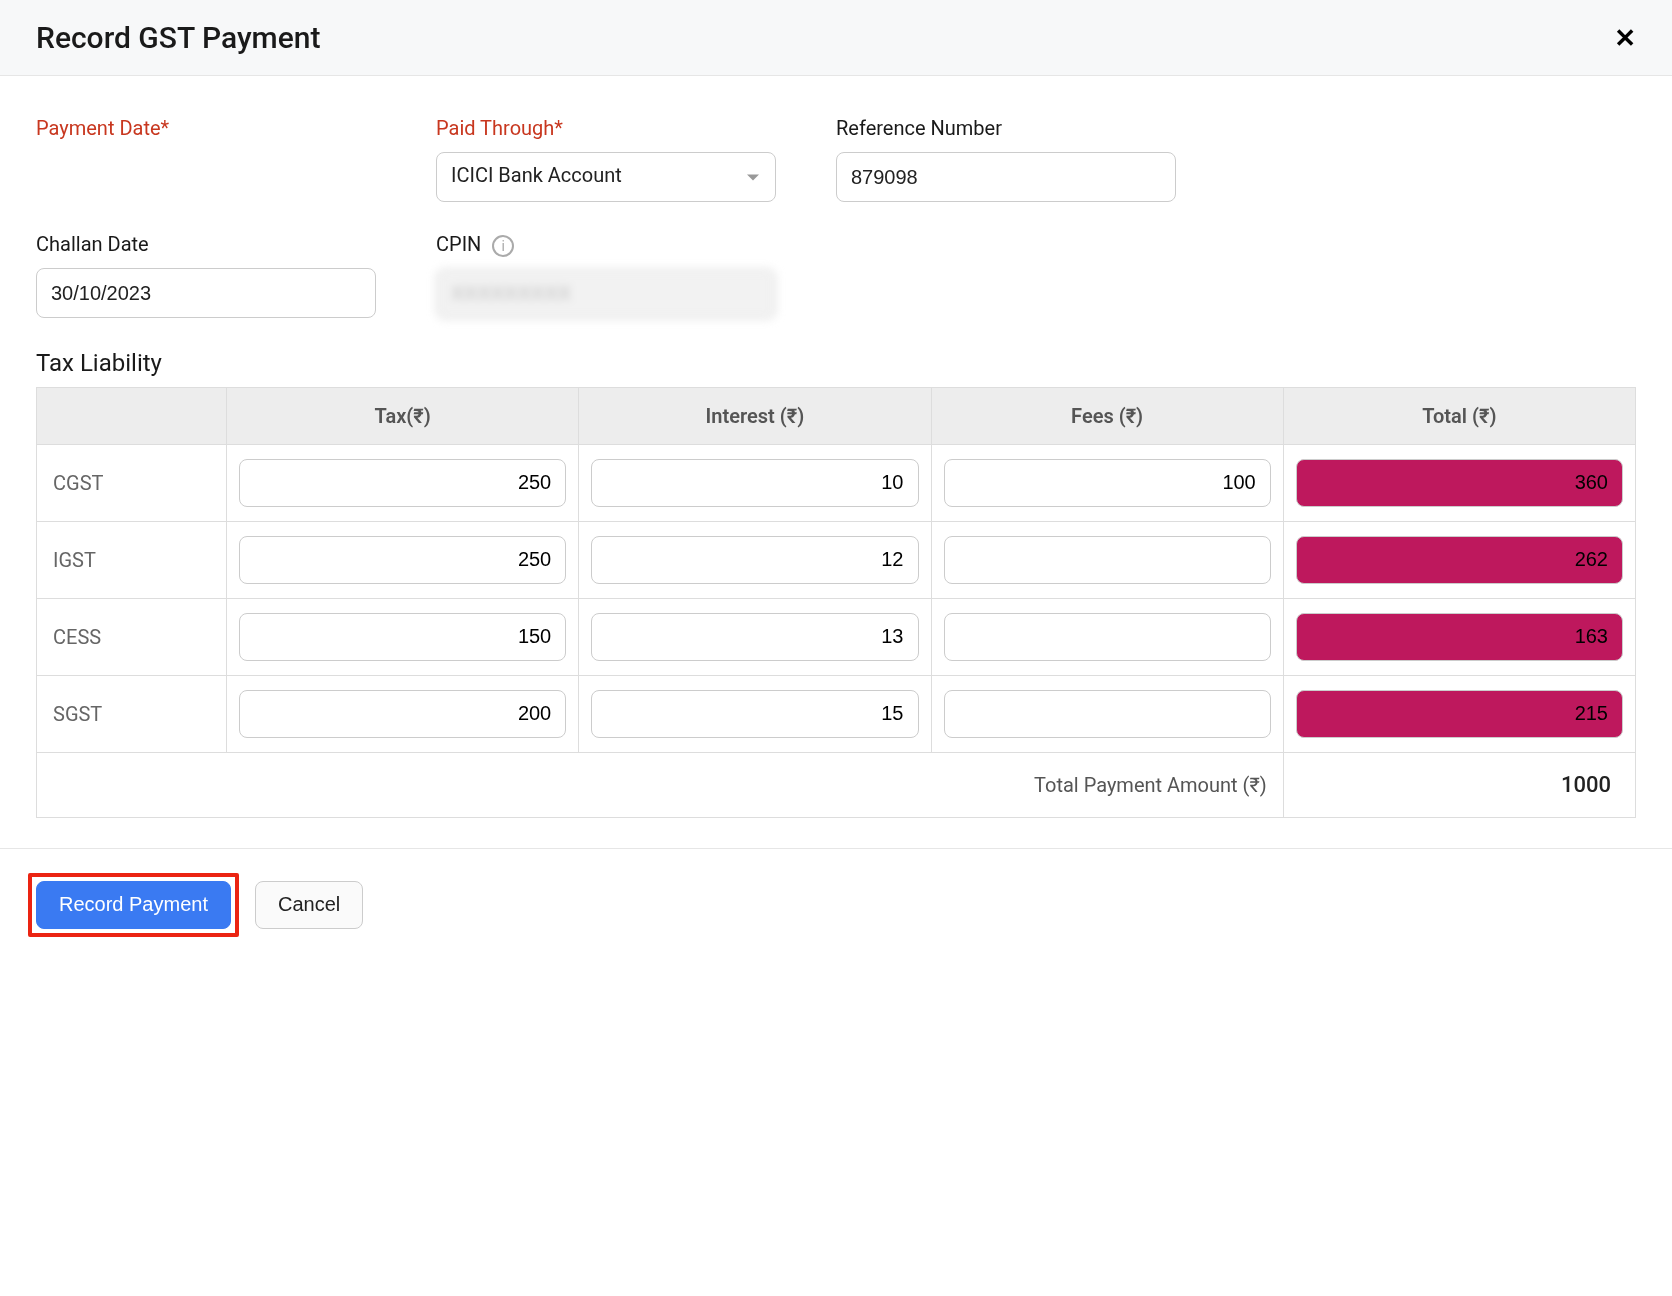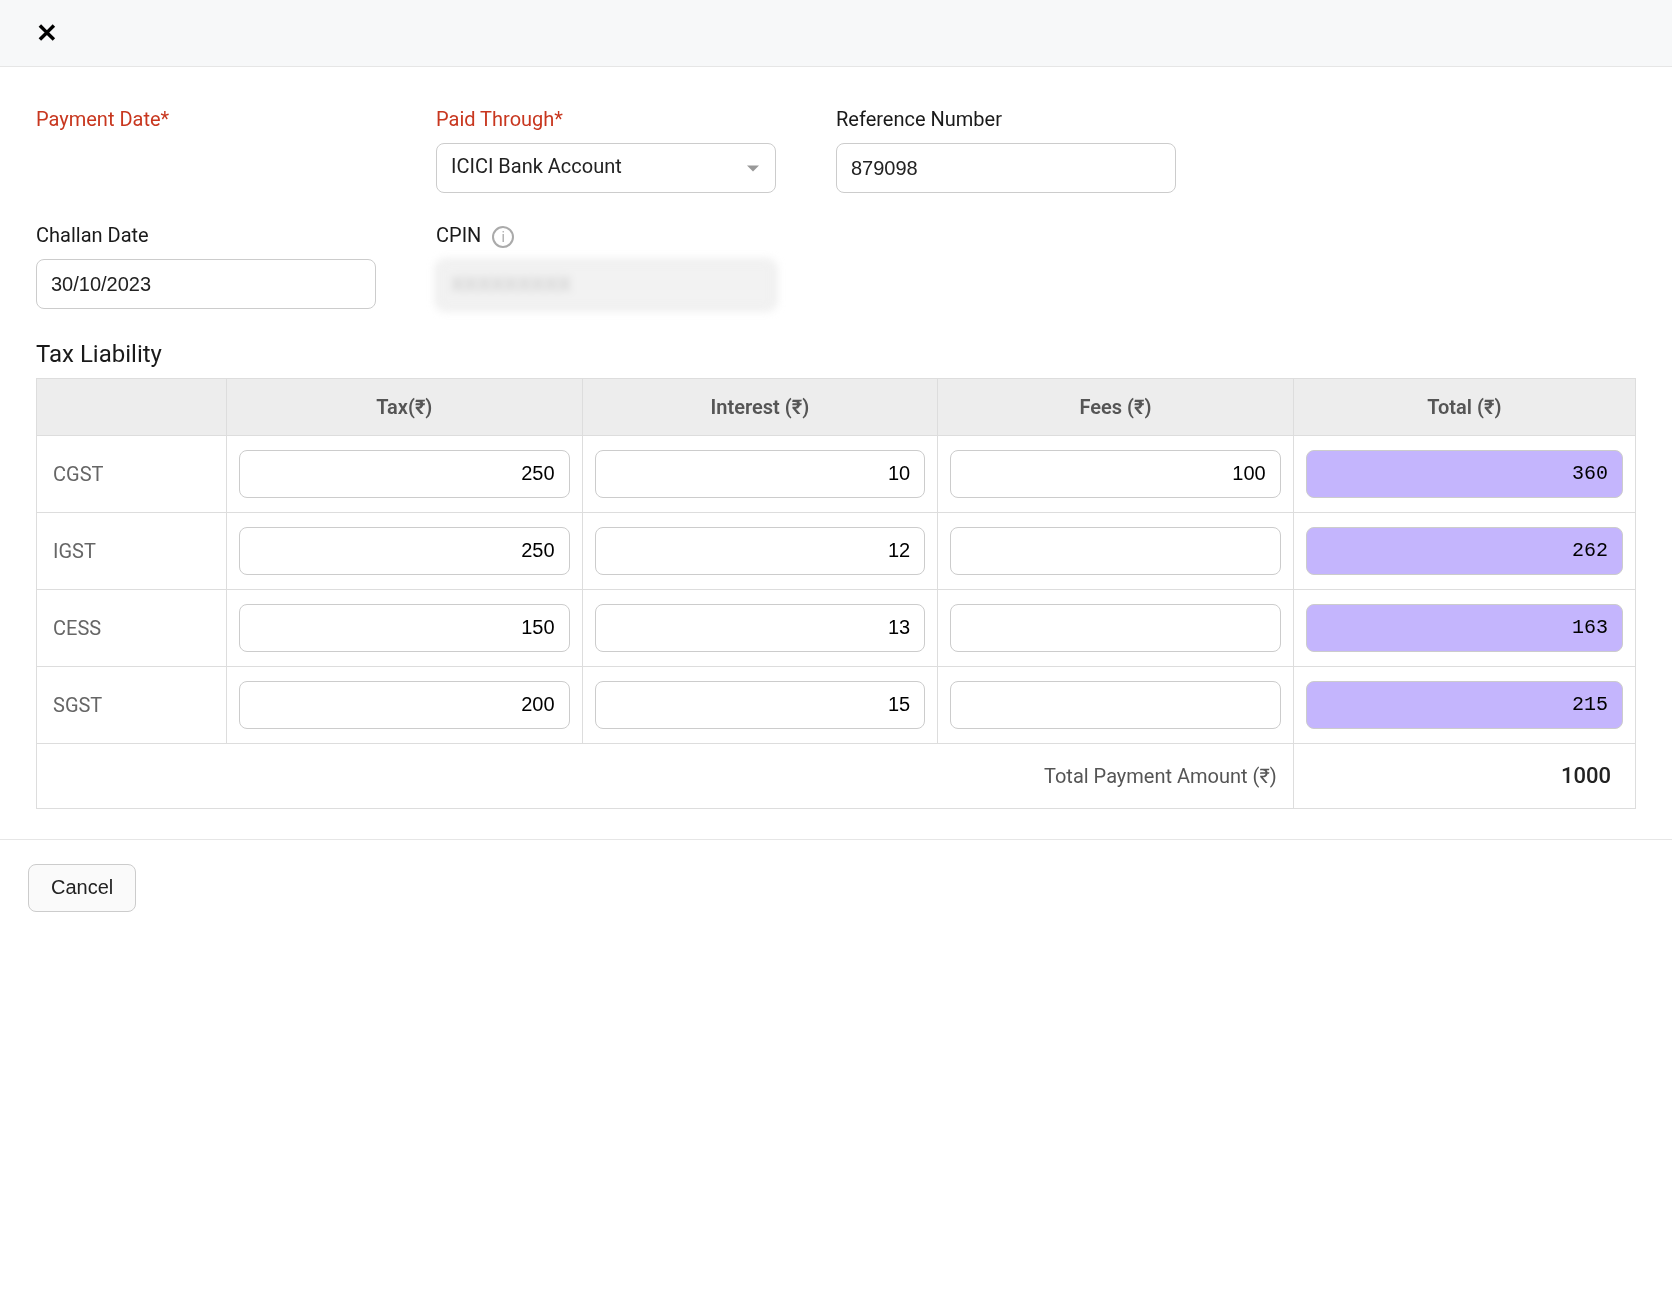--- a/index.html
+++ b/index.html
@@ -136,22 +136,21 @@
       width: 100%;
       height: 48px;
       padding: 8px 14px;
       font-size: 20px;
       border: 1px solid #ccc;
       border-radius: 8px;
       text-align: right;
       background: #fff;
     }
     .cell-input.readonly {
-      background: #c4b5fd;
-      font-family: Liberation Mono, monospace;
+      background: #be185d;
     }
     .footer-row td.footer-label {
       text-align: right;
       font-size: 20px;
       color: #555;
       padding: 20px 16px;
     }
     .footer-row td.footer-value {
       text-align: right;
       font-size: 22px;
@@ -185,20 +184,21 @@
       border: 4px solid #eb2412;
       padding: 4px;
       border-radius: 2px;
       display: inline-flex;
     }
   </style>
 </head>
 <body>
 
 <div class="modal-header">
+  <div class="modal-title">Record GST Payment</div>
   <div class="close-icon">✕</div>
 </div>
 
 <div class="modal-body">
 
   <div class="form-row">
     <div class="form-group">
       <label class="form-label required">Payment Date*</label>
     </div>
     <div class="form-group">
@@ -276,14 +276,17 @@
       <tr class="footer-row">
         <td colspan="4" class="footer-label">Total Payment Amount (₹)</td>
         <td class="footer-value">1000</td>
       </tr>
     </tbody>
   </table>
 
 </div>
 
 <div class="modal-footer">
+  <span class="highlight-box">
+    <button class="btn primary">Record Payment</button>
+  </span>
   <button class="btn">Cancel</button>
 </div>
 
 </body></html>

